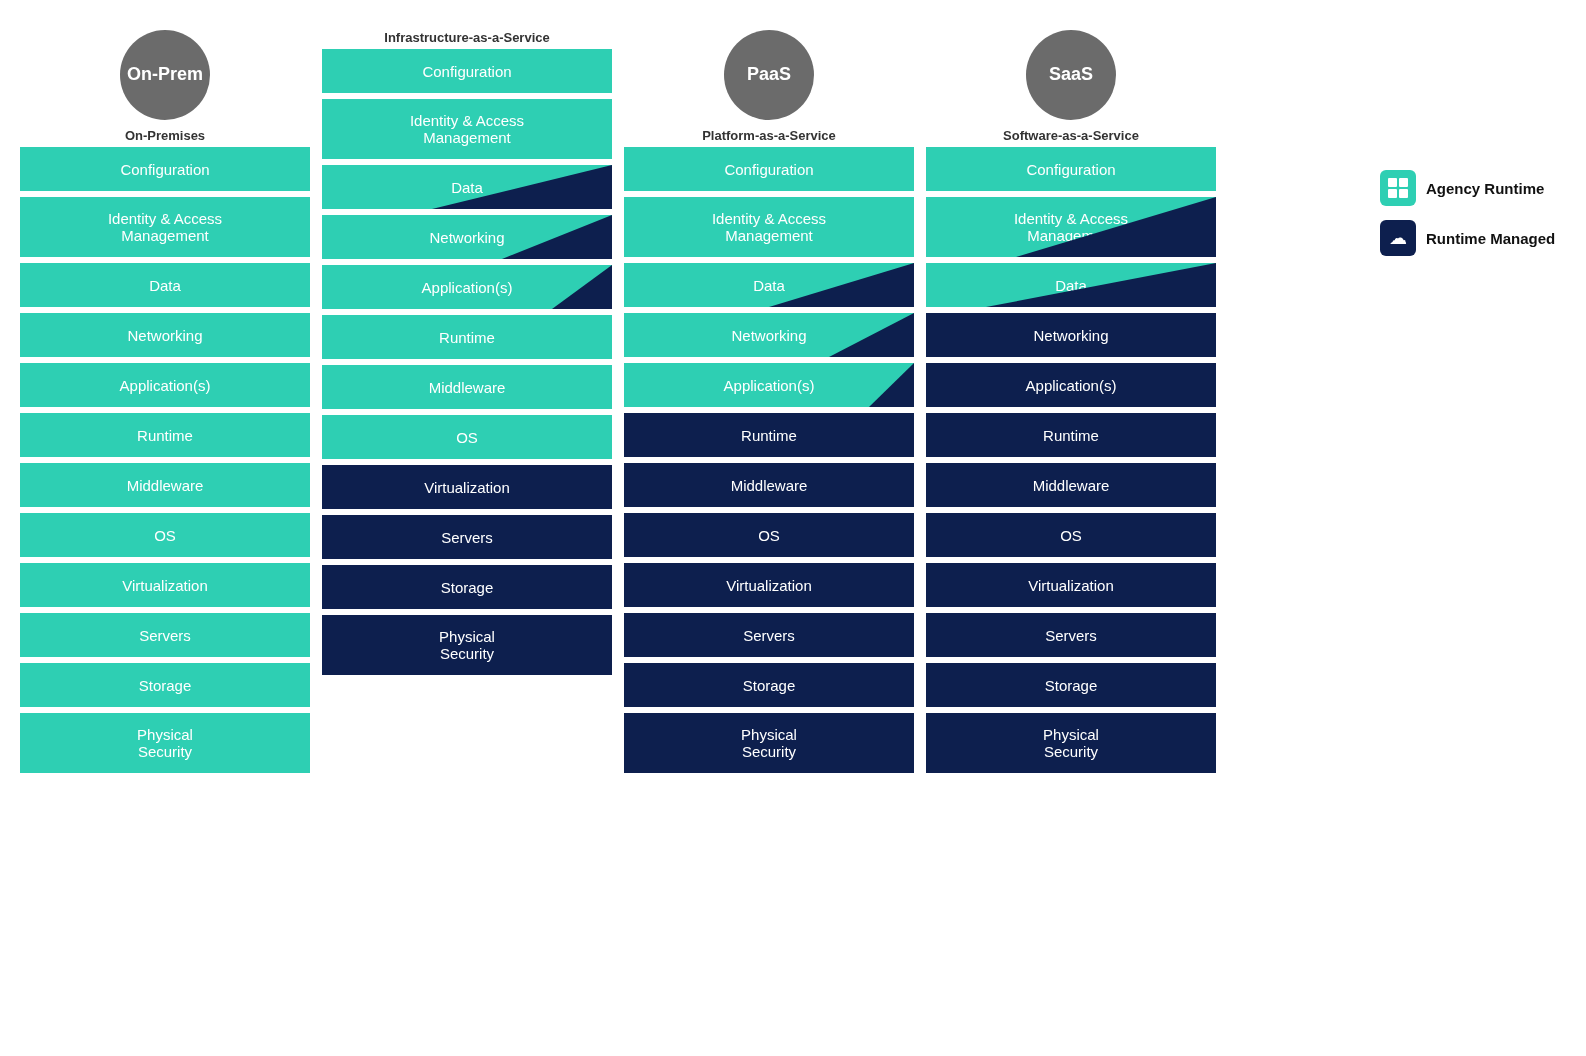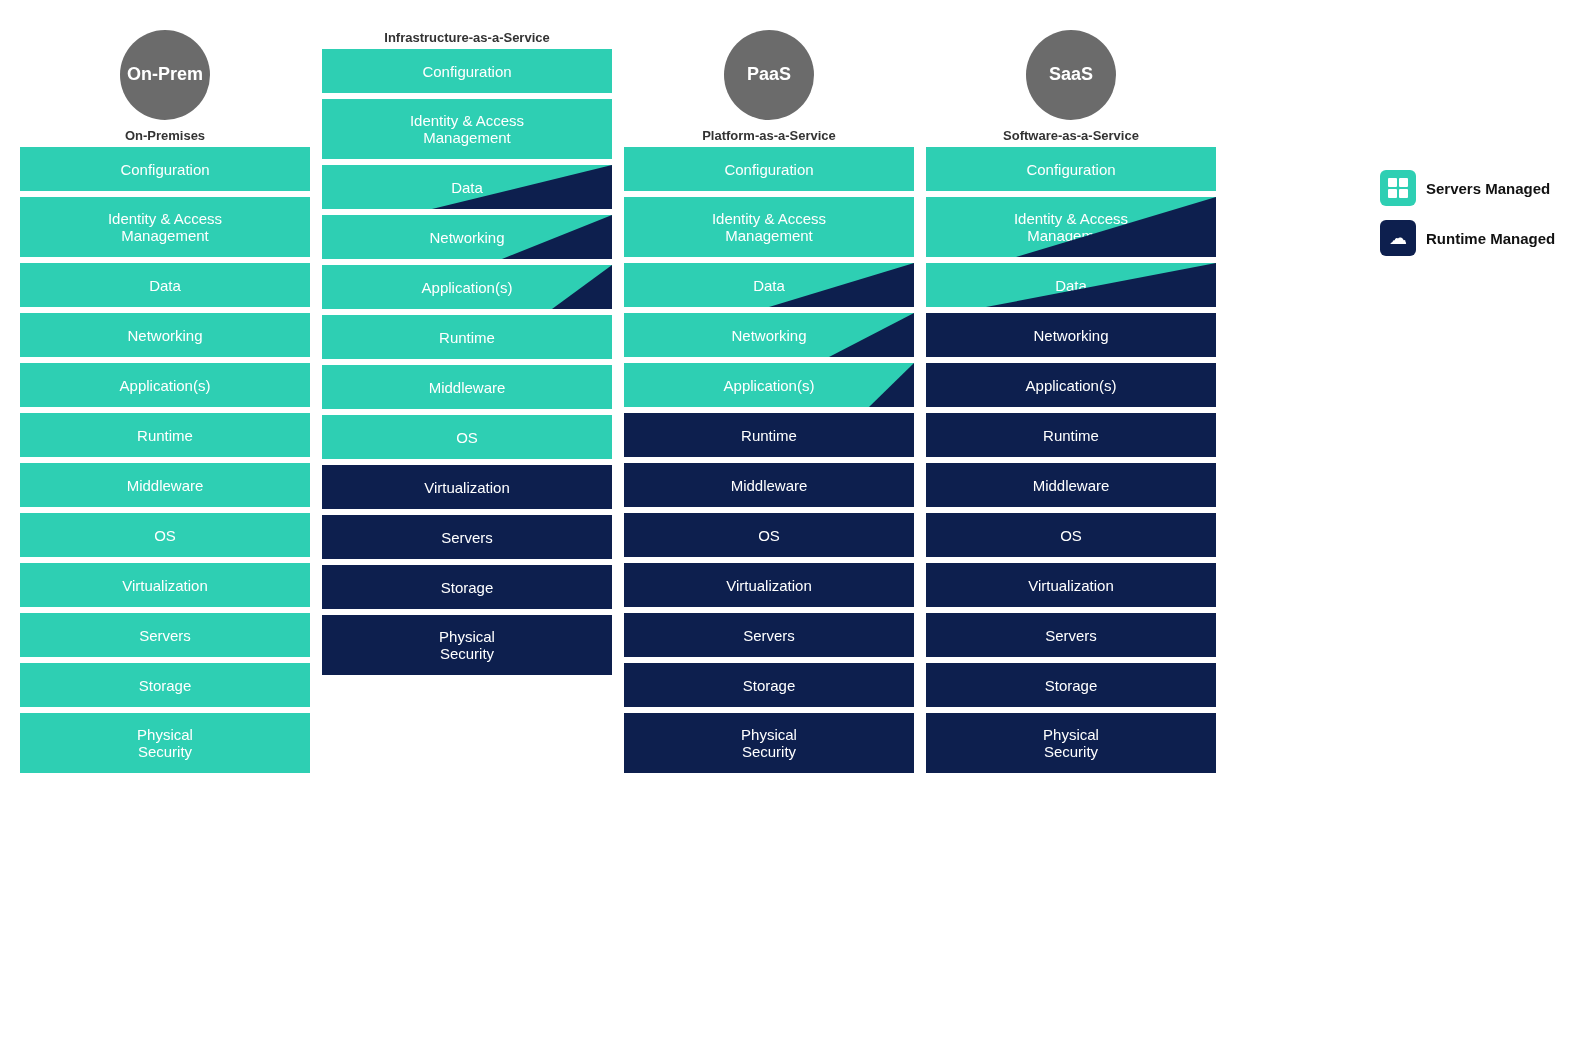--- a/index.html
+++ b/index.html
@@ -318,21 +318,21 @@
   <div class="legend-area" id="legend-area">
       <div class="legend-item">
         <div class="legend-box agency">
           <div class="icon-grid">
             <div class="icon-grid-cell"></div>
             <div class="icon-grid-cell"></div>
             <div class="icon-grid-cell"></div>
             <div class="icon-grid-cell"></div>
           </div>
         </div>
-        <span class="legend-label">Servers Managed</span>
+        <span class="legend-label">Agency Runtime</span>
       </div>
       <div class="legend-item">
         <div class="legend-box vendor">
           <span class="icon-cloud">☁</span>
         </div>
         <span class="legend-label">Runtime Managed</span>
       </div>
     </div>
 </div>
 

